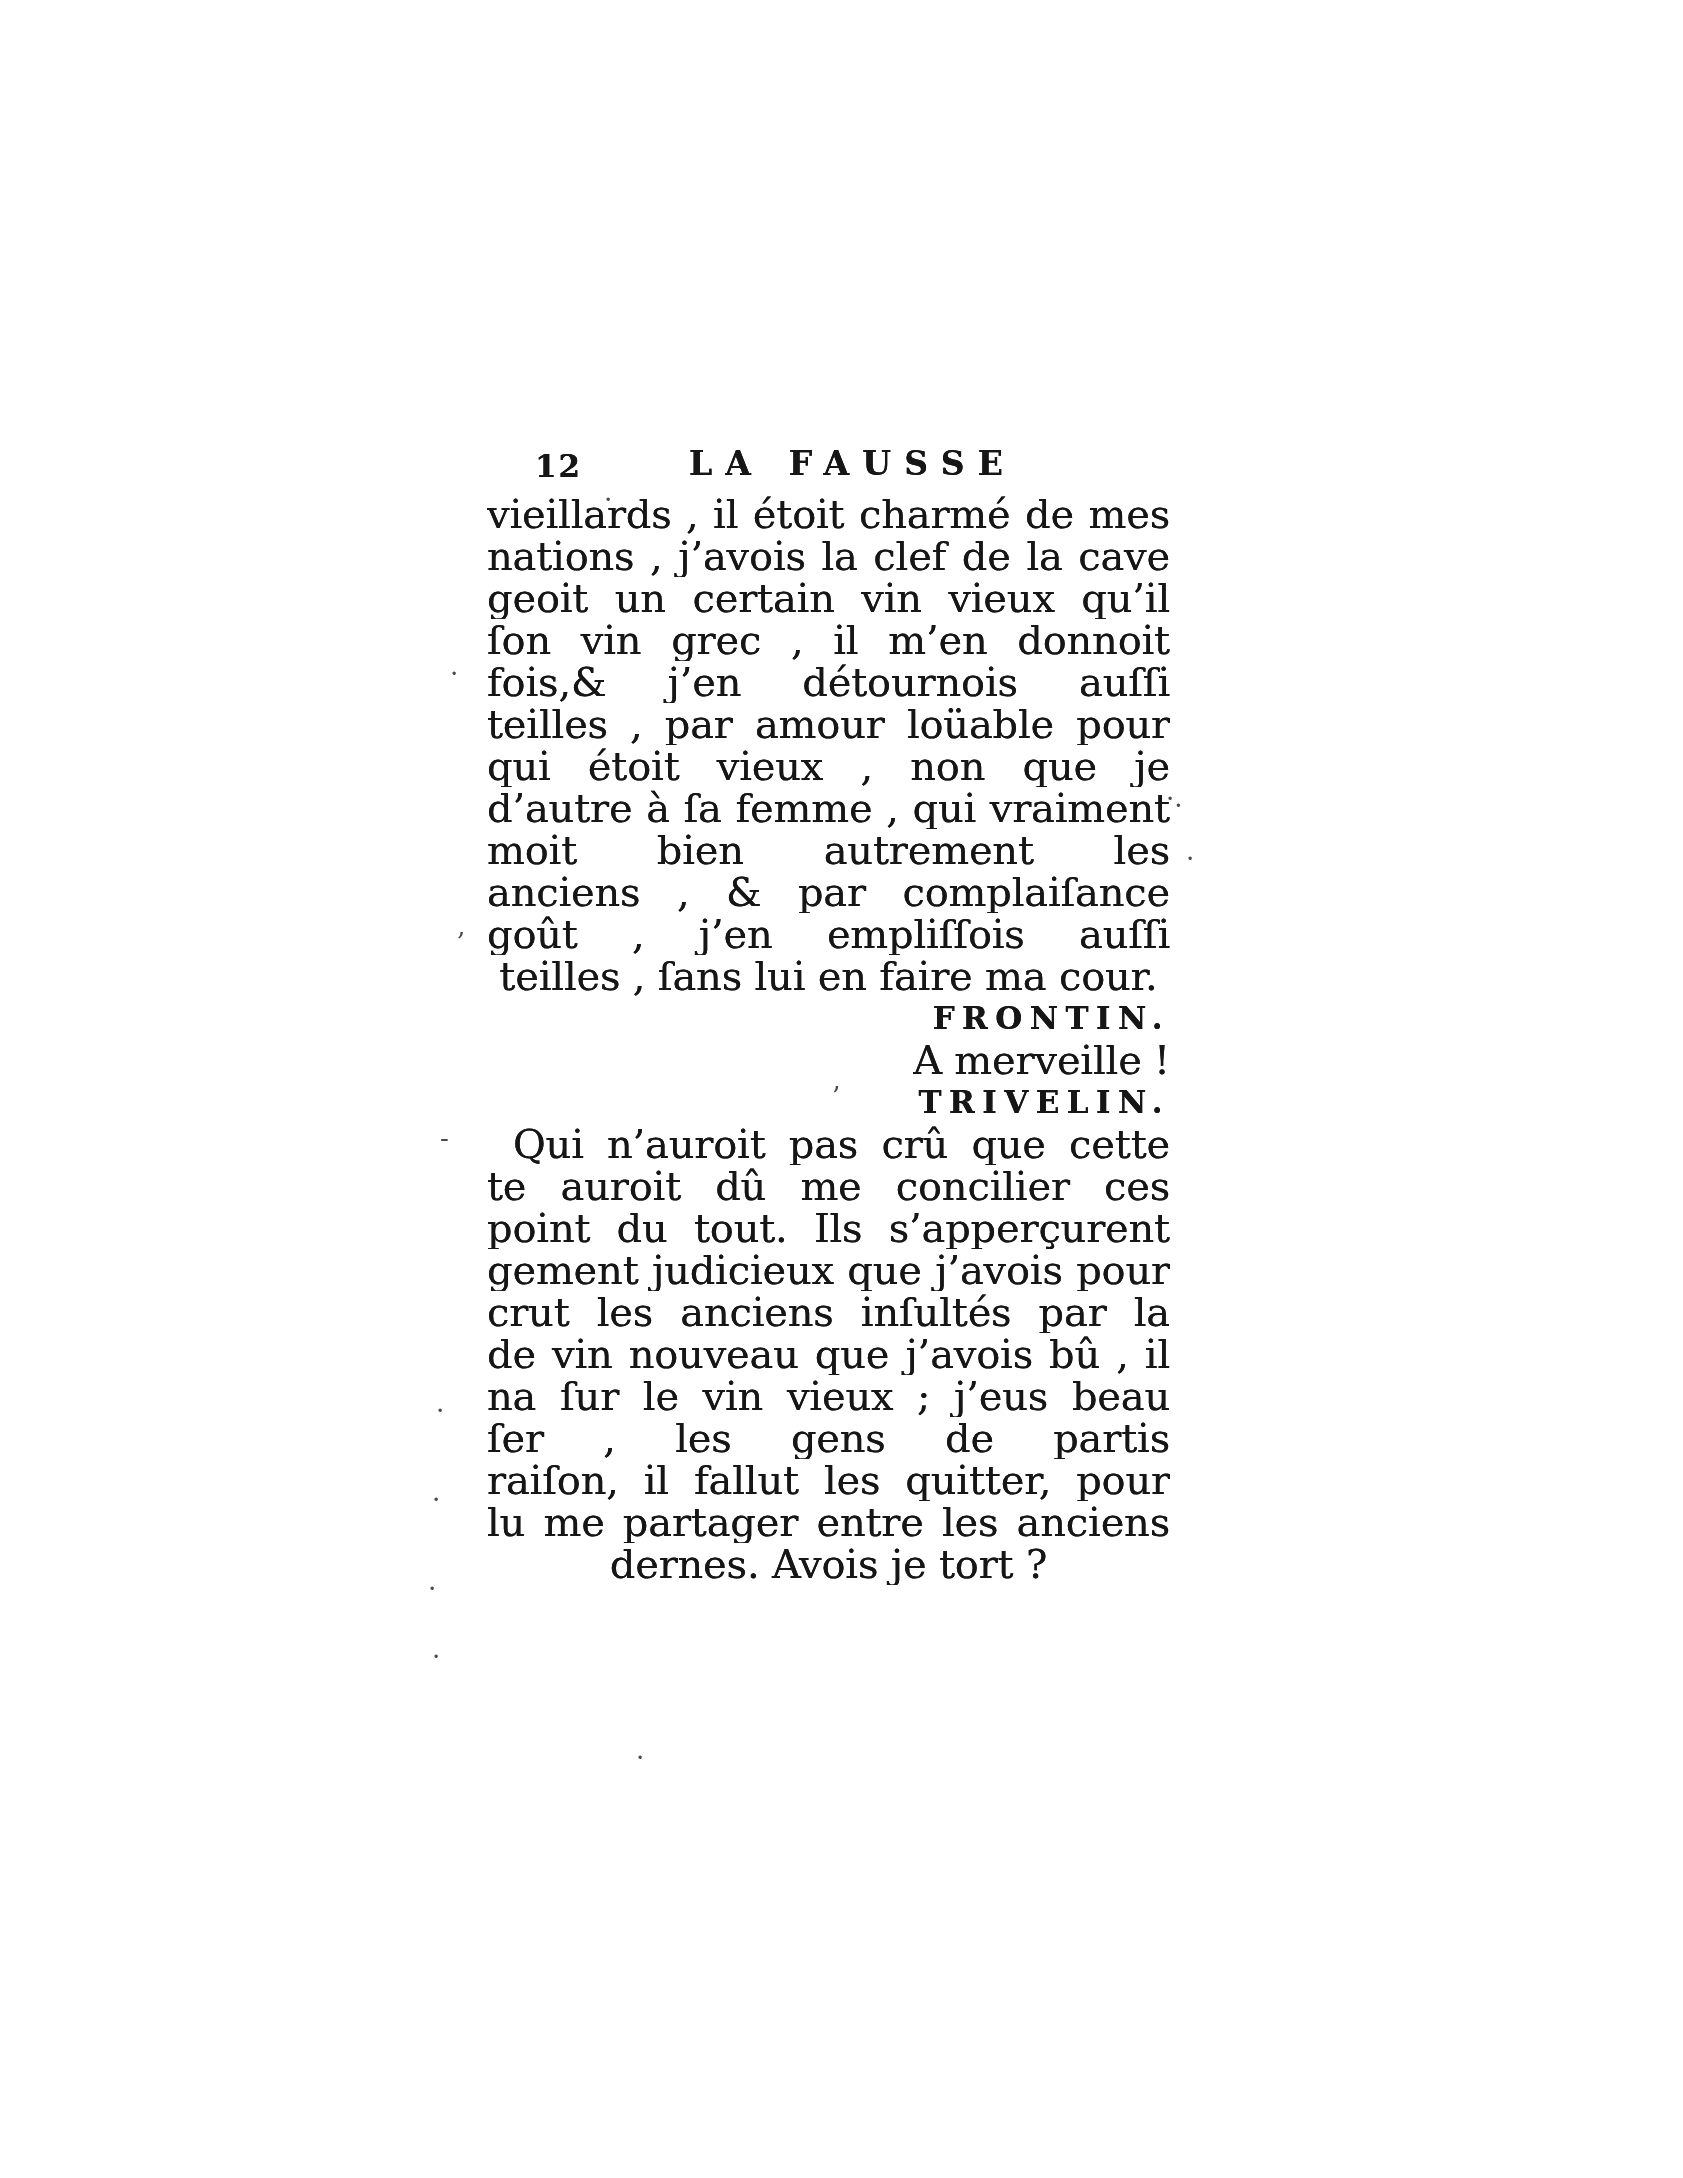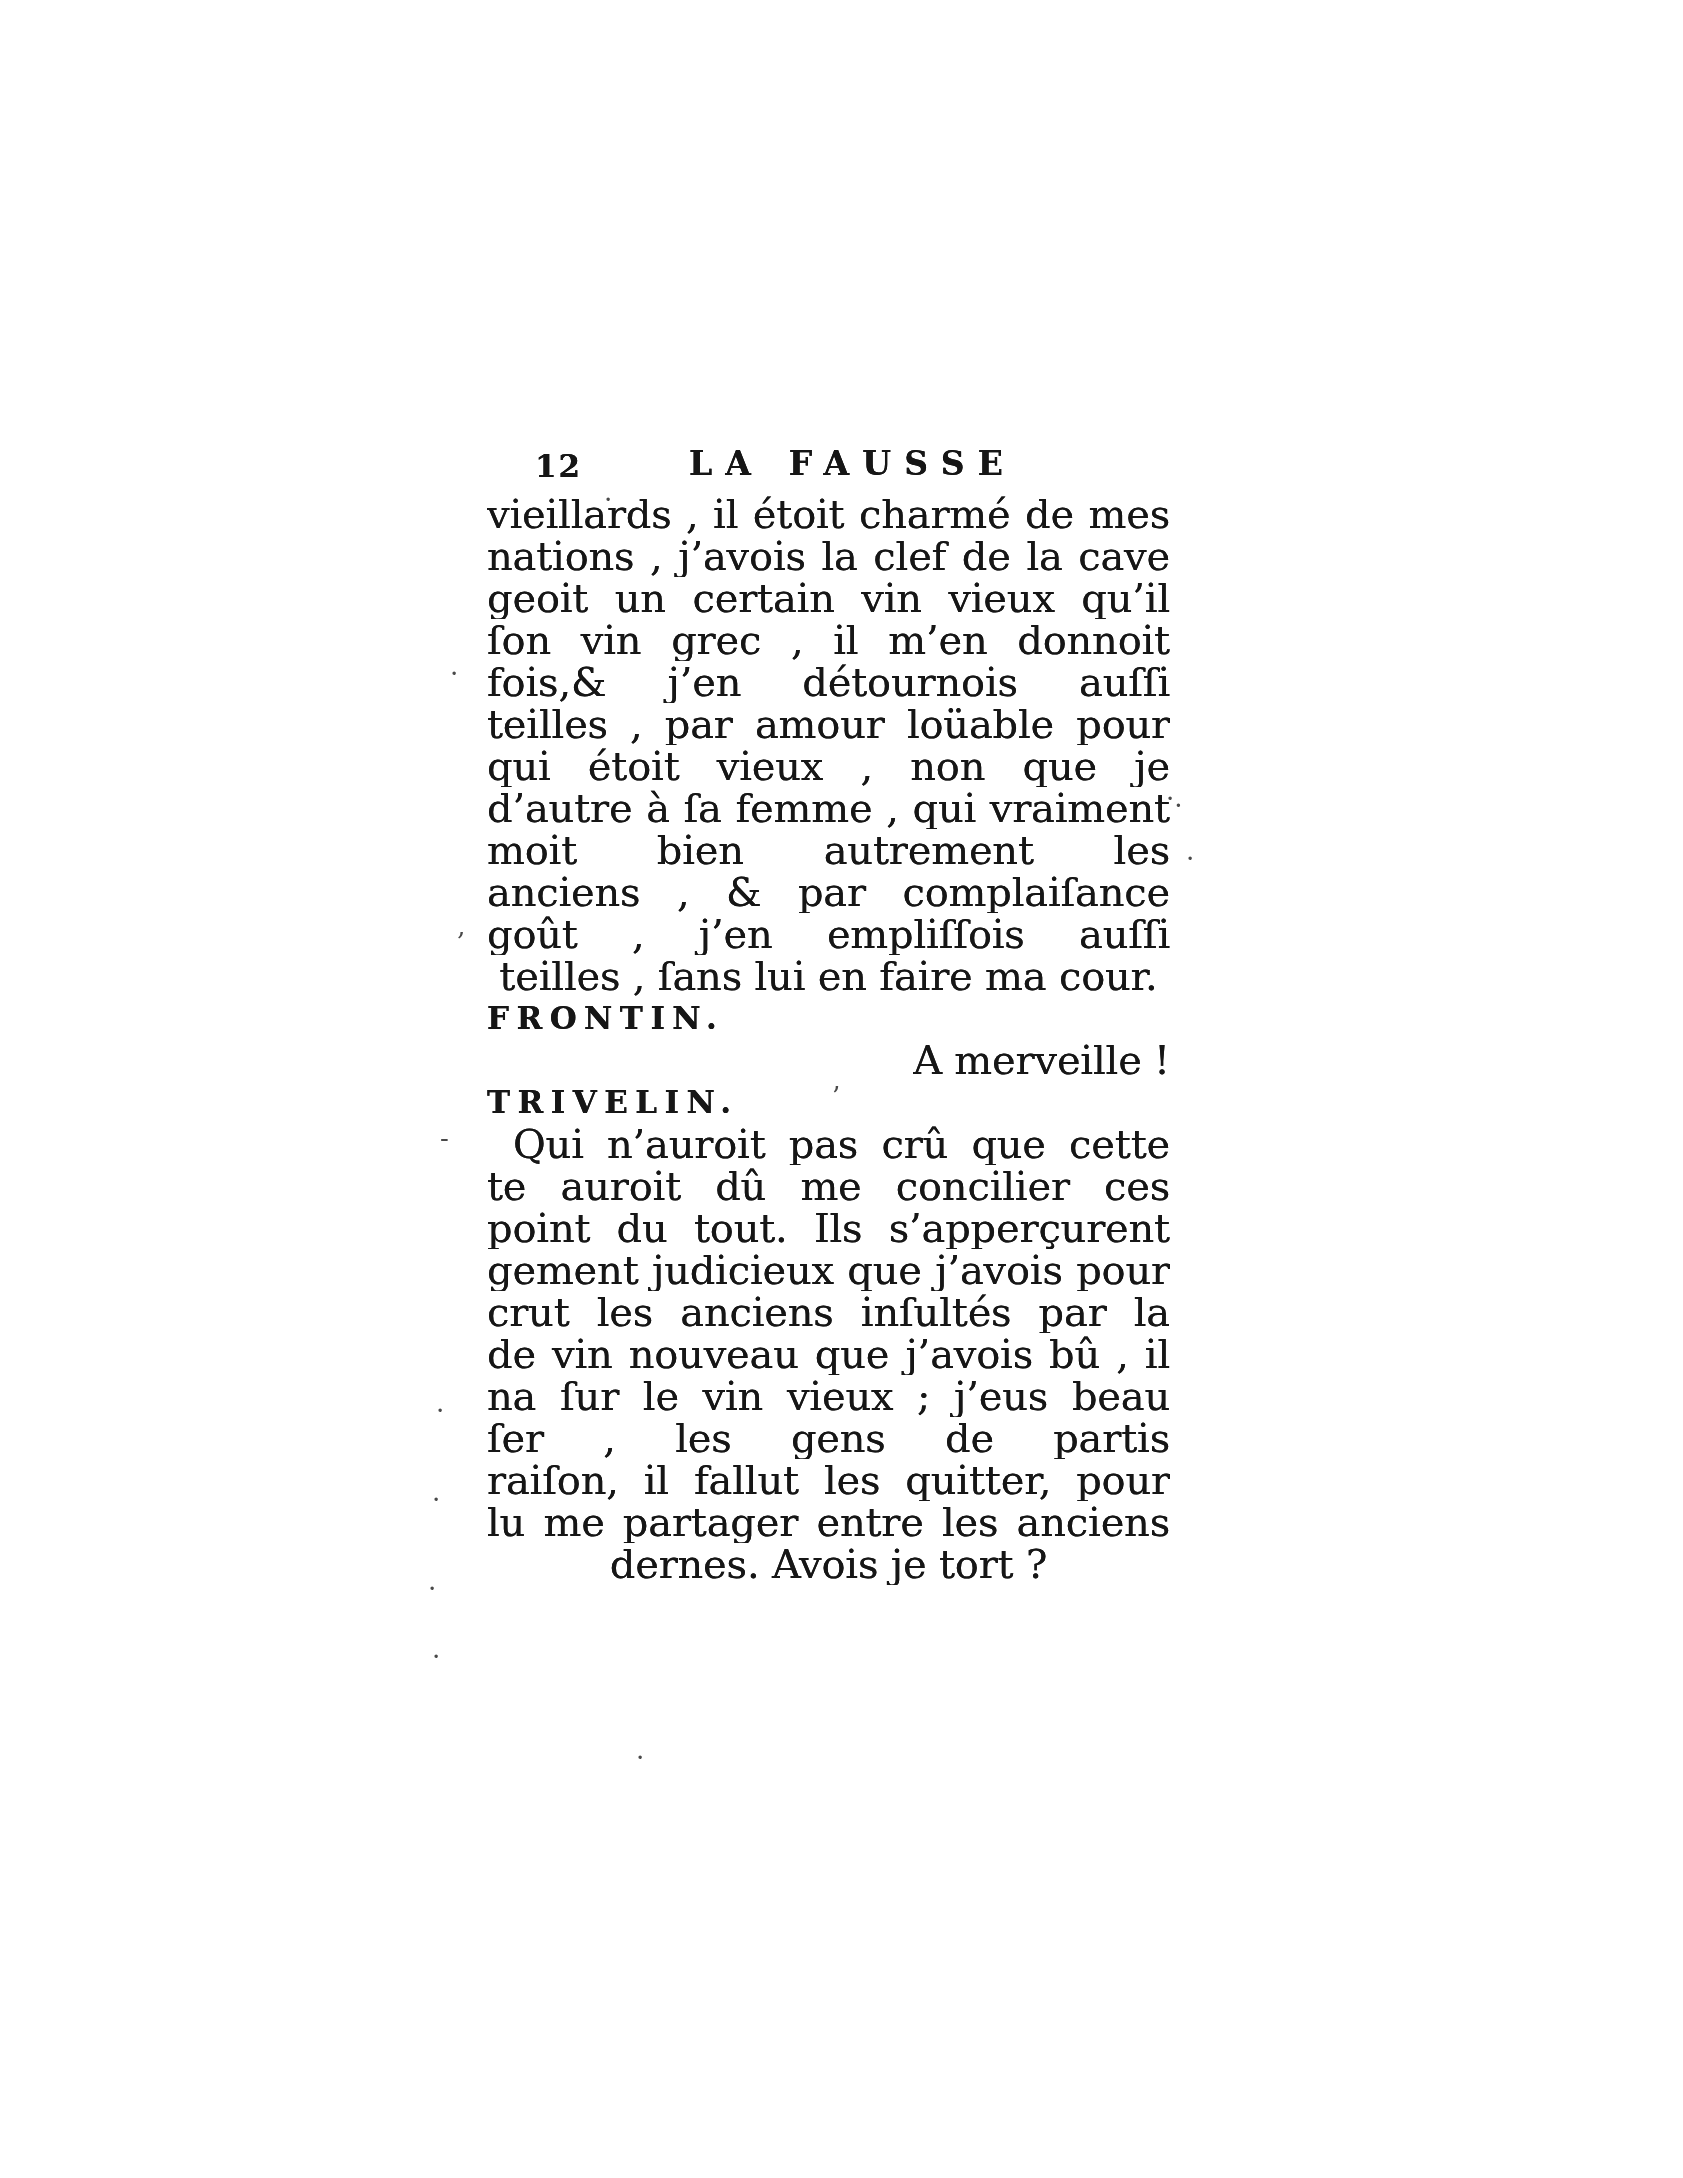--- a/index.html
+++ b/index.html
@@ -51,21 +51,21 @@
     letter-spacing: -0.2px;
     white-space: normal;
     overflow: hidden;
     text-shadow: 0 0 0.5px rgba(0,0,0,0.85);
   }
   .line.justify        { text-align: justify; text-align-last: justify; }
   .line.justify-indent { text-align: justify; text-align-last: justify; text-indent: 26px; }
   .line.left           { text-align: center; }
   .line.left-indent    { text-align: right; text-indent: 24px; }
   .line.speaker {
-    text-align: left;
+    text-align: right;
     font-weight: bold;
     font-size: 31px;
     letter-spacing: 0.24em;
     text-indent: 0;
   }
   .speck {
     position: absolute;
     font-size: 26px;
     color: #2a2a2a;
     opacity: 0.85;

